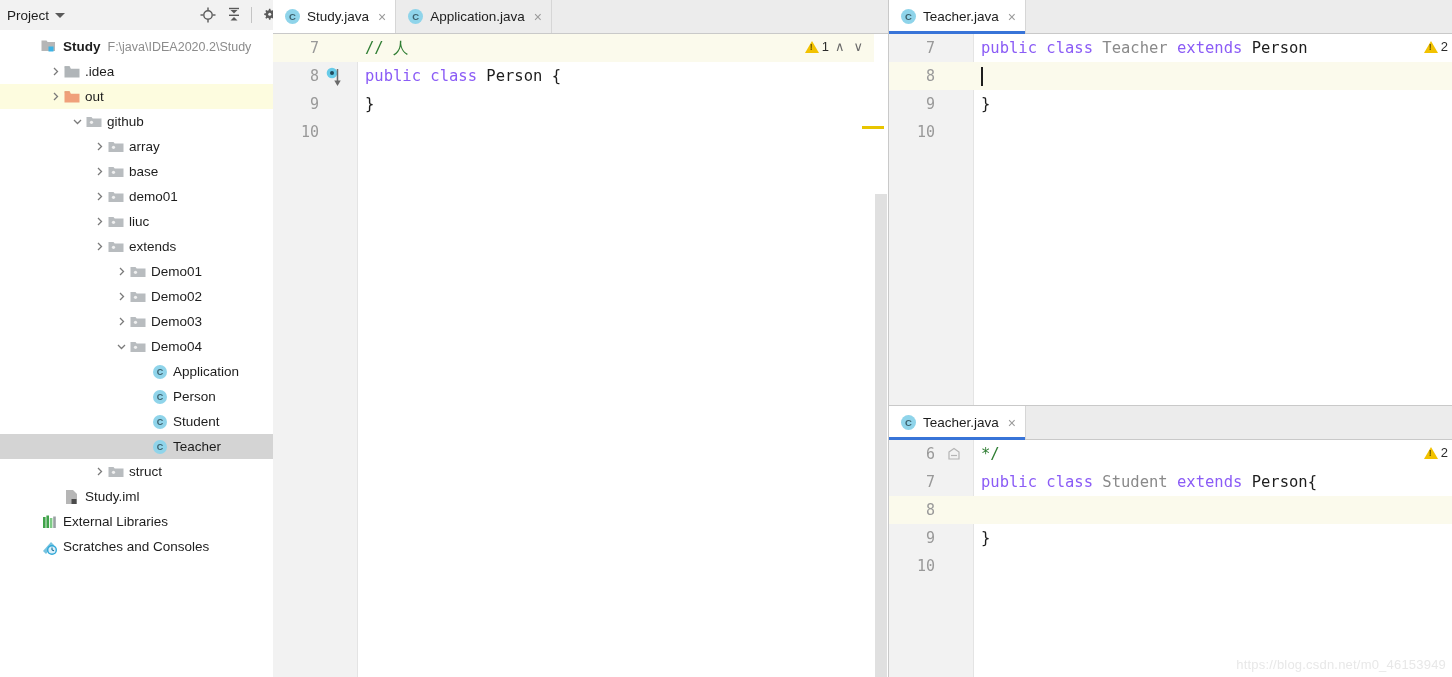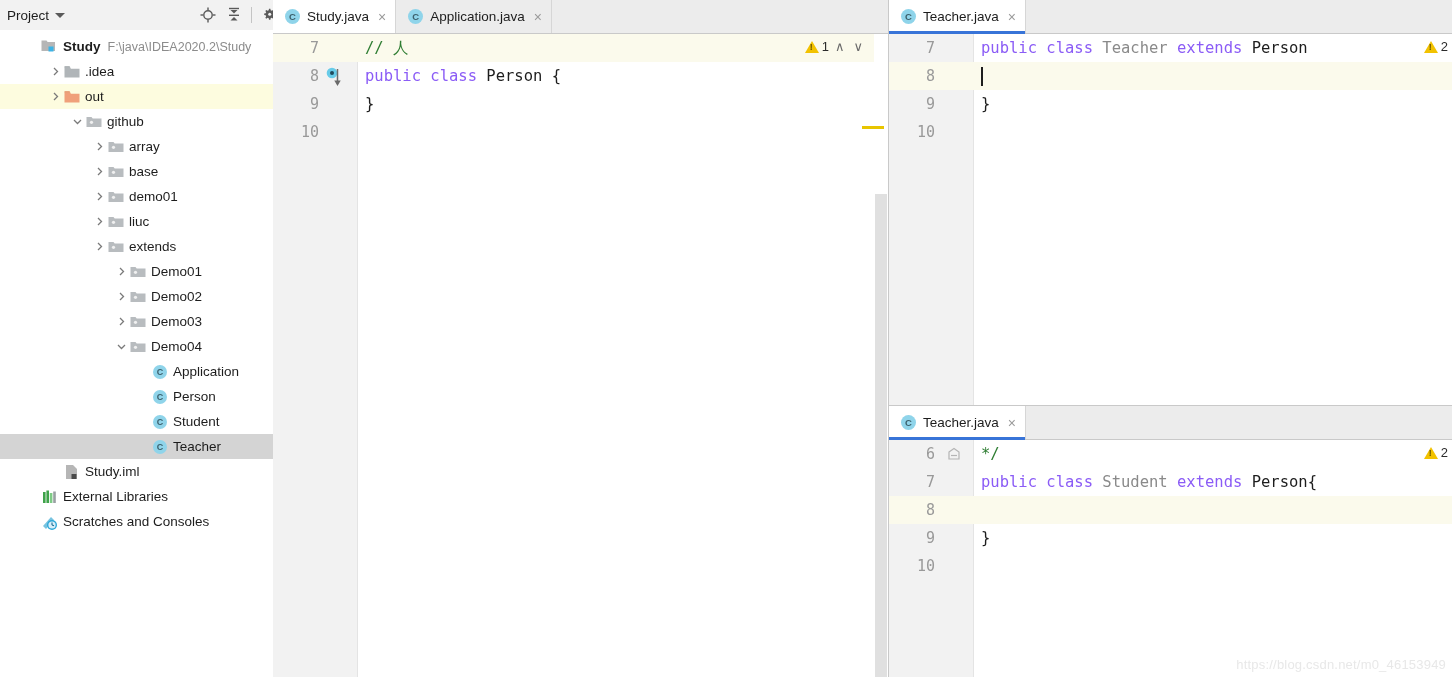--- a/index.html
+++ b/index.html
@@ -432,20 +432,35 @@
         <div class="row sel">
           <span style="display: inline-block; flex: 0 0 114px;"></span>
           <span class="arrow"></span>
           <span class="ticon">
             <svg width="16" height="16" viewBox="0 0 16 16">
               <circle cx="8" cy="8" r="7" fill="#8fd4ea"></circle>
               <text x="8" y="11.2" font-size="9" font-weight="bold" fill="#3b5f6b" text-anchor="middle" font-family="Liberation Sans">C</text>
             </svg>
           </span>
           <span class="tlabel">Teacher</span>
+        </div>
+        <div class="row">
+          <span style="display: inline-block; flex: 0 0 70px;"></span>
+          <span class="arrow">
+            <svg width="11" height="11" viewBox="0 0 11 11">
+              <polyline points="4,2 7.5,5.5 4,9" fill="none" stroke="#7a7a7a" stroke-width="1.3"></polyline>
+            </svg>
+          </span>
+          <span class="ticon">
+            <svg width="16" height="14" viewBox="0 0 16 14">
+              <path d="M0.5 2.0 h5.0 l1.2 1.5 H15.5 V12.0 H0.5 Z" fill="#b8bcbf"></path>
+              <circle cx="5.5" cy="7.3" r="1.6" fill="#f0f0f0"></circle>
+            </svg>
+          </span>
+          <span class="tlabel">struct</span>
         </div>
         <div class="row">
           <span style="display: inline-block; flex: 0 0 26px;"></span>
           <span class="arrow"></span>
           <span class="ticon">
             <svg width="15" height="16" viewBox="0 0 15 16">
               <path d="M2 1 h7 l4 4 v10 H2 Z" fill="#b6b6b6"></path>
               <rect x="7.5" y="10" width="5" height="5" fill="#4a4a4a"></rect>
             </svg>
           </span>

